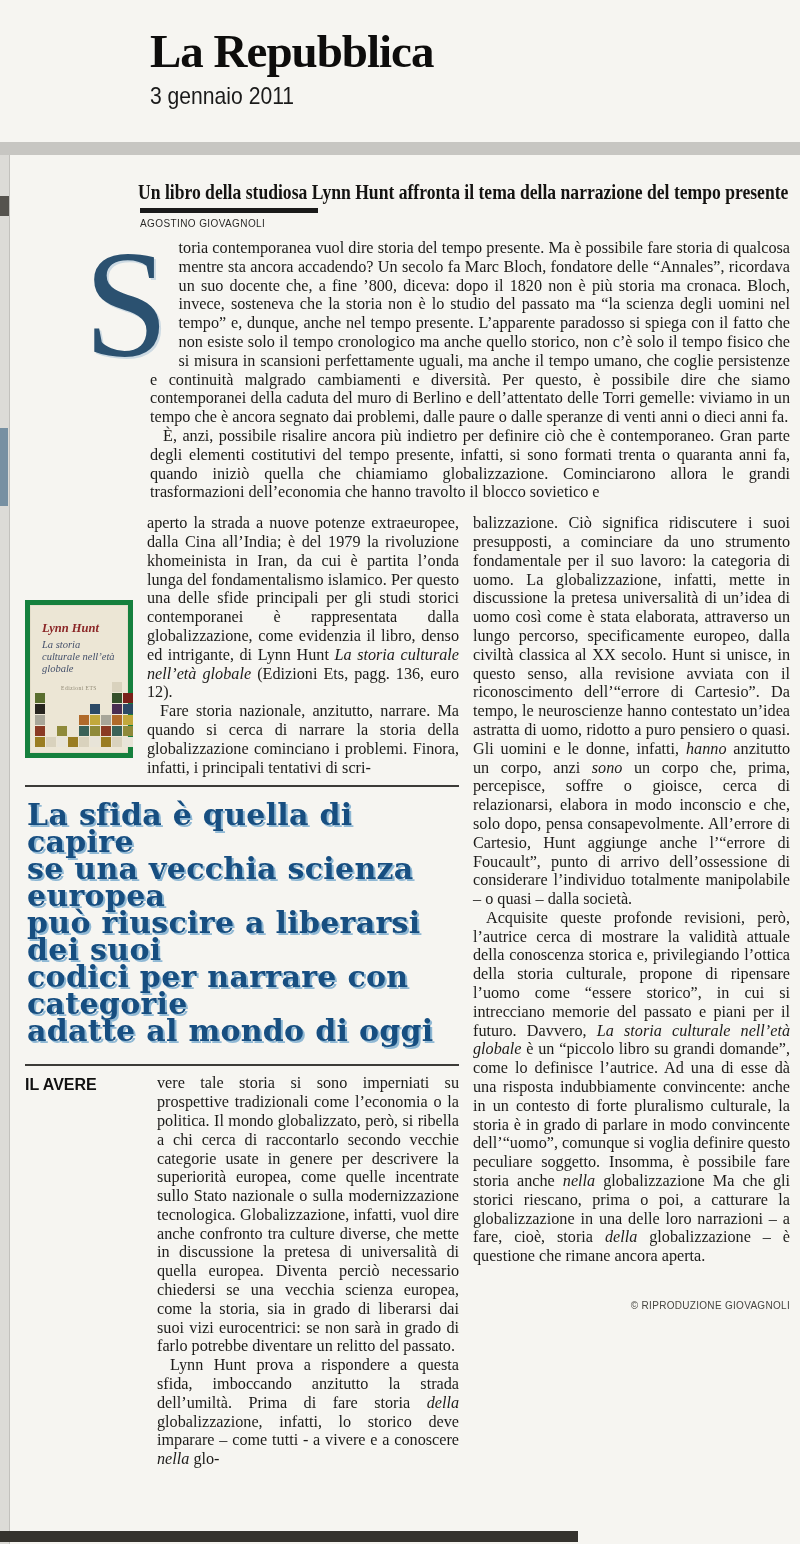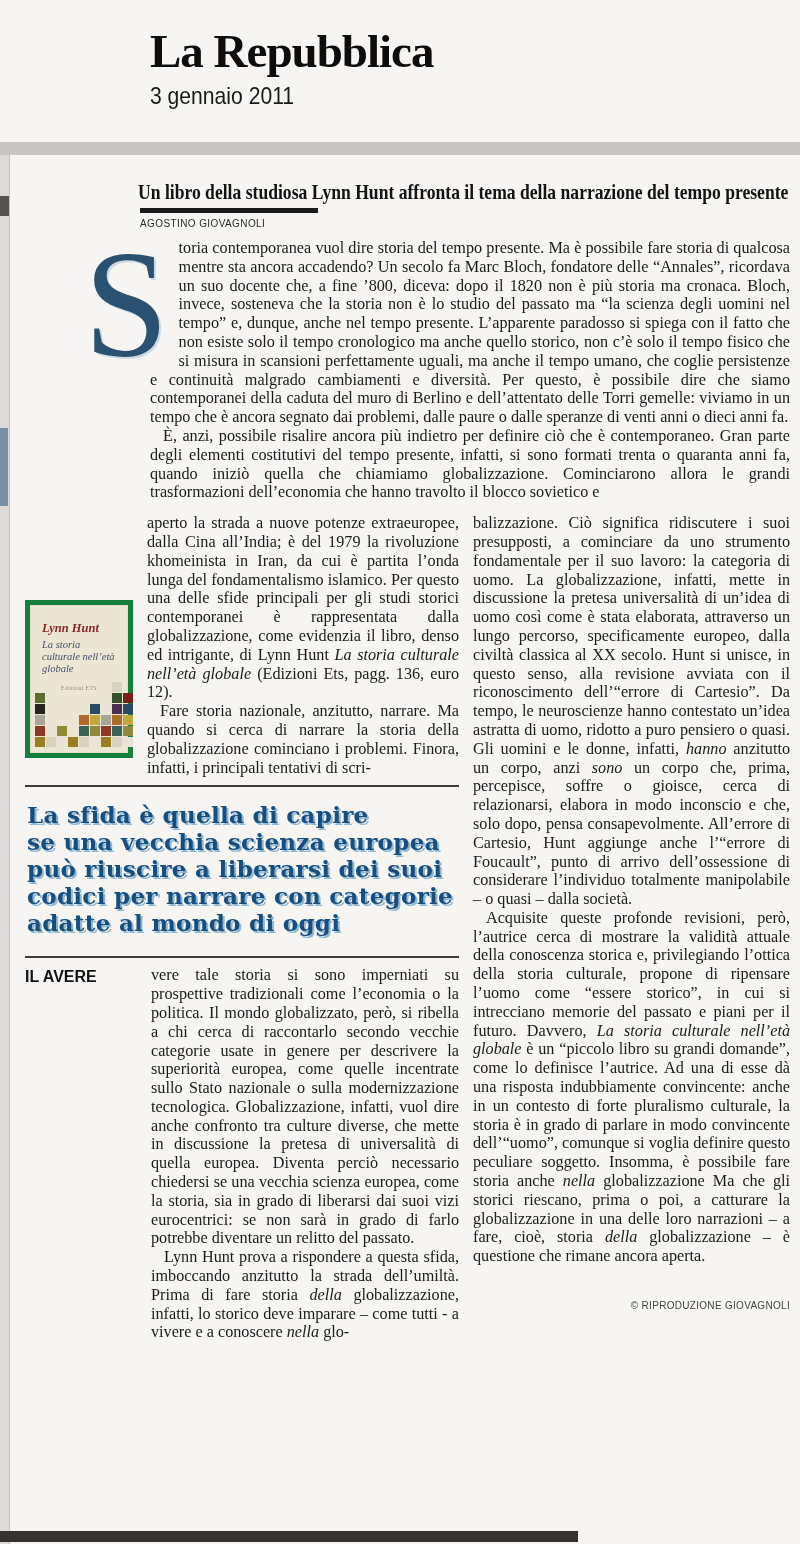--- a/index.html
+++ b/index.html
@@ -38,25 +38,25 @@
   p.indent{text-indent:13px;}
   .intro{margin:6px 0 12px 125px;width:640px;}
   .dropcap{float:left;font-size:152px;line-height:116px;margin:8px 10px 0 -66px;
            color:var(--dropcap_blue);text-shadow:2px 2px 0 rgba(130,170,200,.35);}
   
   .cols{display:flex;margin-top:2px;}
   .left-stack{width:434px;flex-shrink:0;}
   .row1,.row2{display:flex;align-items:flex-start;}
   .col{min-width:0;}
   .col-left{flex:1;margin-left:14px;}
-  .col-mid{flex:1;margin-left:14px;}
+  .col-mid{flex:1;margin-left:20px;}
   .col-right{flex:1;margin-left:14px;min-width:0;}
   .rule{border-top:2px solid #3c3b38;margin:8px 0;}
   .pull-quote{padding:6px 0 12px 2px;font-family:"DejaVu Serif",serif;font-weight:bold;
-      font-size:23px;line-height:27px;letter-spacing:.3px;color:var(--quote_blue);
+      font-size:30px;line-height:27px;letter-spacing:.3px;color:var(--quote_blue);
       white-space:pre-line;text-shadow:2px 2px 0 var(--quote_halo);}
   
   .book{position:relative;width:108px;height:158px;margin-top:86px;flex-shrink:0;
         background:var(--cover_bg);border:5px solid #15803d;box-shadow:0 0 0 1px #e4ddca inset;}
   .book-author{margin:16px 0 0 12px;font-style:italic;font-weight:bold;font-size:12.5px;color:var(--author_red);}
   .book-title{margin:3px 12px 0 12px;font-style:italic;font-size:10.5px;line-height:12px;color:var(--title_blue);}
   .book-imprint{margin-top:10px;text-align:center;font-size:5.5px;color:#8f8874;letter-spacing:.5px;}
   .mosaic{position:absolute;left:5px;bottom:6px;display:grid;grid-template-columns:repeat(9,10px);
           grid-auto-rows:10px;gap:1px;}
   .tile{width:10px;height:10px;}

